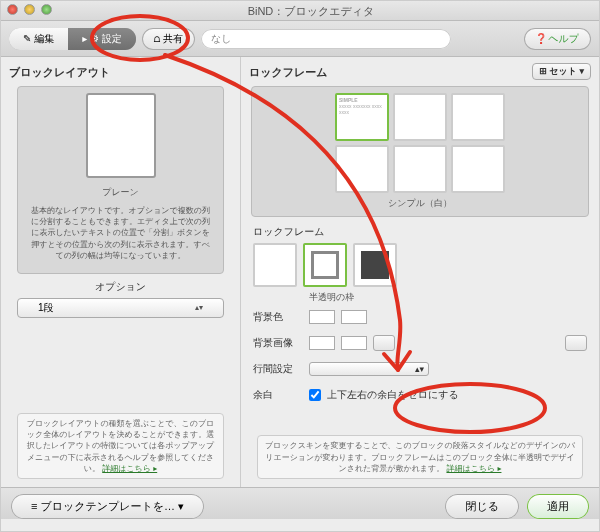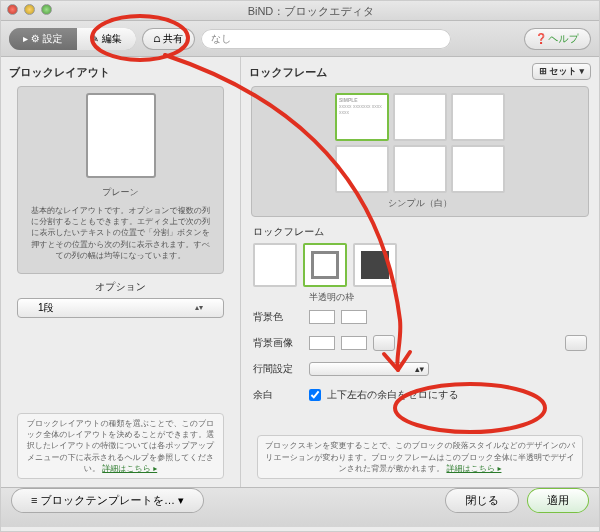--- a/index.html
+++ b/index.html
@@ -53,21 +53,21 @@
   .formrow { display: flex; align-items: center; gap: 6px; font-size: 10px; color: #333; margin: 4px 4px; min-height: 18px; }
   .formrow .lab { width: 50px; }
   .swatch { width: 26px; height: 14px; background: #fff; border: 1px solid #aaa; }
   .smalldrop { width: 120px; background: linear-gradient(#fff,#e8e8e8); border: 1px solid #aaa; border-radius: 3px; font-size: 9px; padding: 1px 4px; cursor: pointer; display: flex; justify-content: flex-end; }
   .iconbtn { width: 22px; height: 16px; border: 1px solid #aaa; border-radius: 3px; background: linear-gradient(#fafafa,#e4e4e4); cursor: pointer; }
   .chk { width: 12px; height: 12px; }
 
   .helptext { margin: 4px 8px; font-size: 8px; color: #666; border: 1px solid #ccc; border-radius: 4px; padding: 4px 5px; background: #f5f5f5; line-height: 1.4; text-align: center; }
   .link { color: #2a7a2a; text-decoration: underline; cursor: pointer; }
 
-  .footer { height: 40px; display: flex; align-items: flex-start; padding: 0 10px; gap: 8px; border-top: 1px solid #bbb; background: linear-gradient(#e4e4e4,#d4d4d4); }
+  .footer { height: 32px; display: flex; align-items: flex-end; padding: 0 10px; gap: 8px; border-top: 1px solid #bbb; background: linear-gradient(#e4e4e4,#d4d4d4); }
   .footbtn { border-radius: 14px; padding: 5px 20px; font-size: 11px; background: linear-gradient(#fafafa,#e2e2e2); box-shadow: inset 0 0 0 1px #aaa; cursor: pointer; }
   .primary { background: linear-gradient(#fff,#d8eed8); box-shadow: inset 0 0 0 1px #7ac043; }
   .spacer { flex: 1; }
 
   
   svg.anno { position: absolute; left: 0; top: 0; pointer-events: none; }
 </style>
 </head>
 <body>
 
@@ -76,22 +76,22 @@
     <div class="trafficlights">
       <div class="dot r"></div>
       <div class="dot y"></div>
       <div class="dot g"></div>
     </div>
     <span>BiND：ブロックエディタ</span>
   </div>
 
   <div class="toolbar">
     <div class="seg">
+      <div class="segbtn">✎ 編集</div>
       <div class="segbtn active">▸ ⚙ 設定</div>
-      <div class="segbtn">✎ 編集</div>
     </div>
     <div class="pill">⩍ 共有</div>
     <div class="sharebox">なし</div>
     <div class="pill helpbtn">❓ヘルプ</div>
   </div>
 
   <div class="content">
 
     <div class="panel panelL">
       <div class="sectiontitle">ブロックレイアウト</div>

